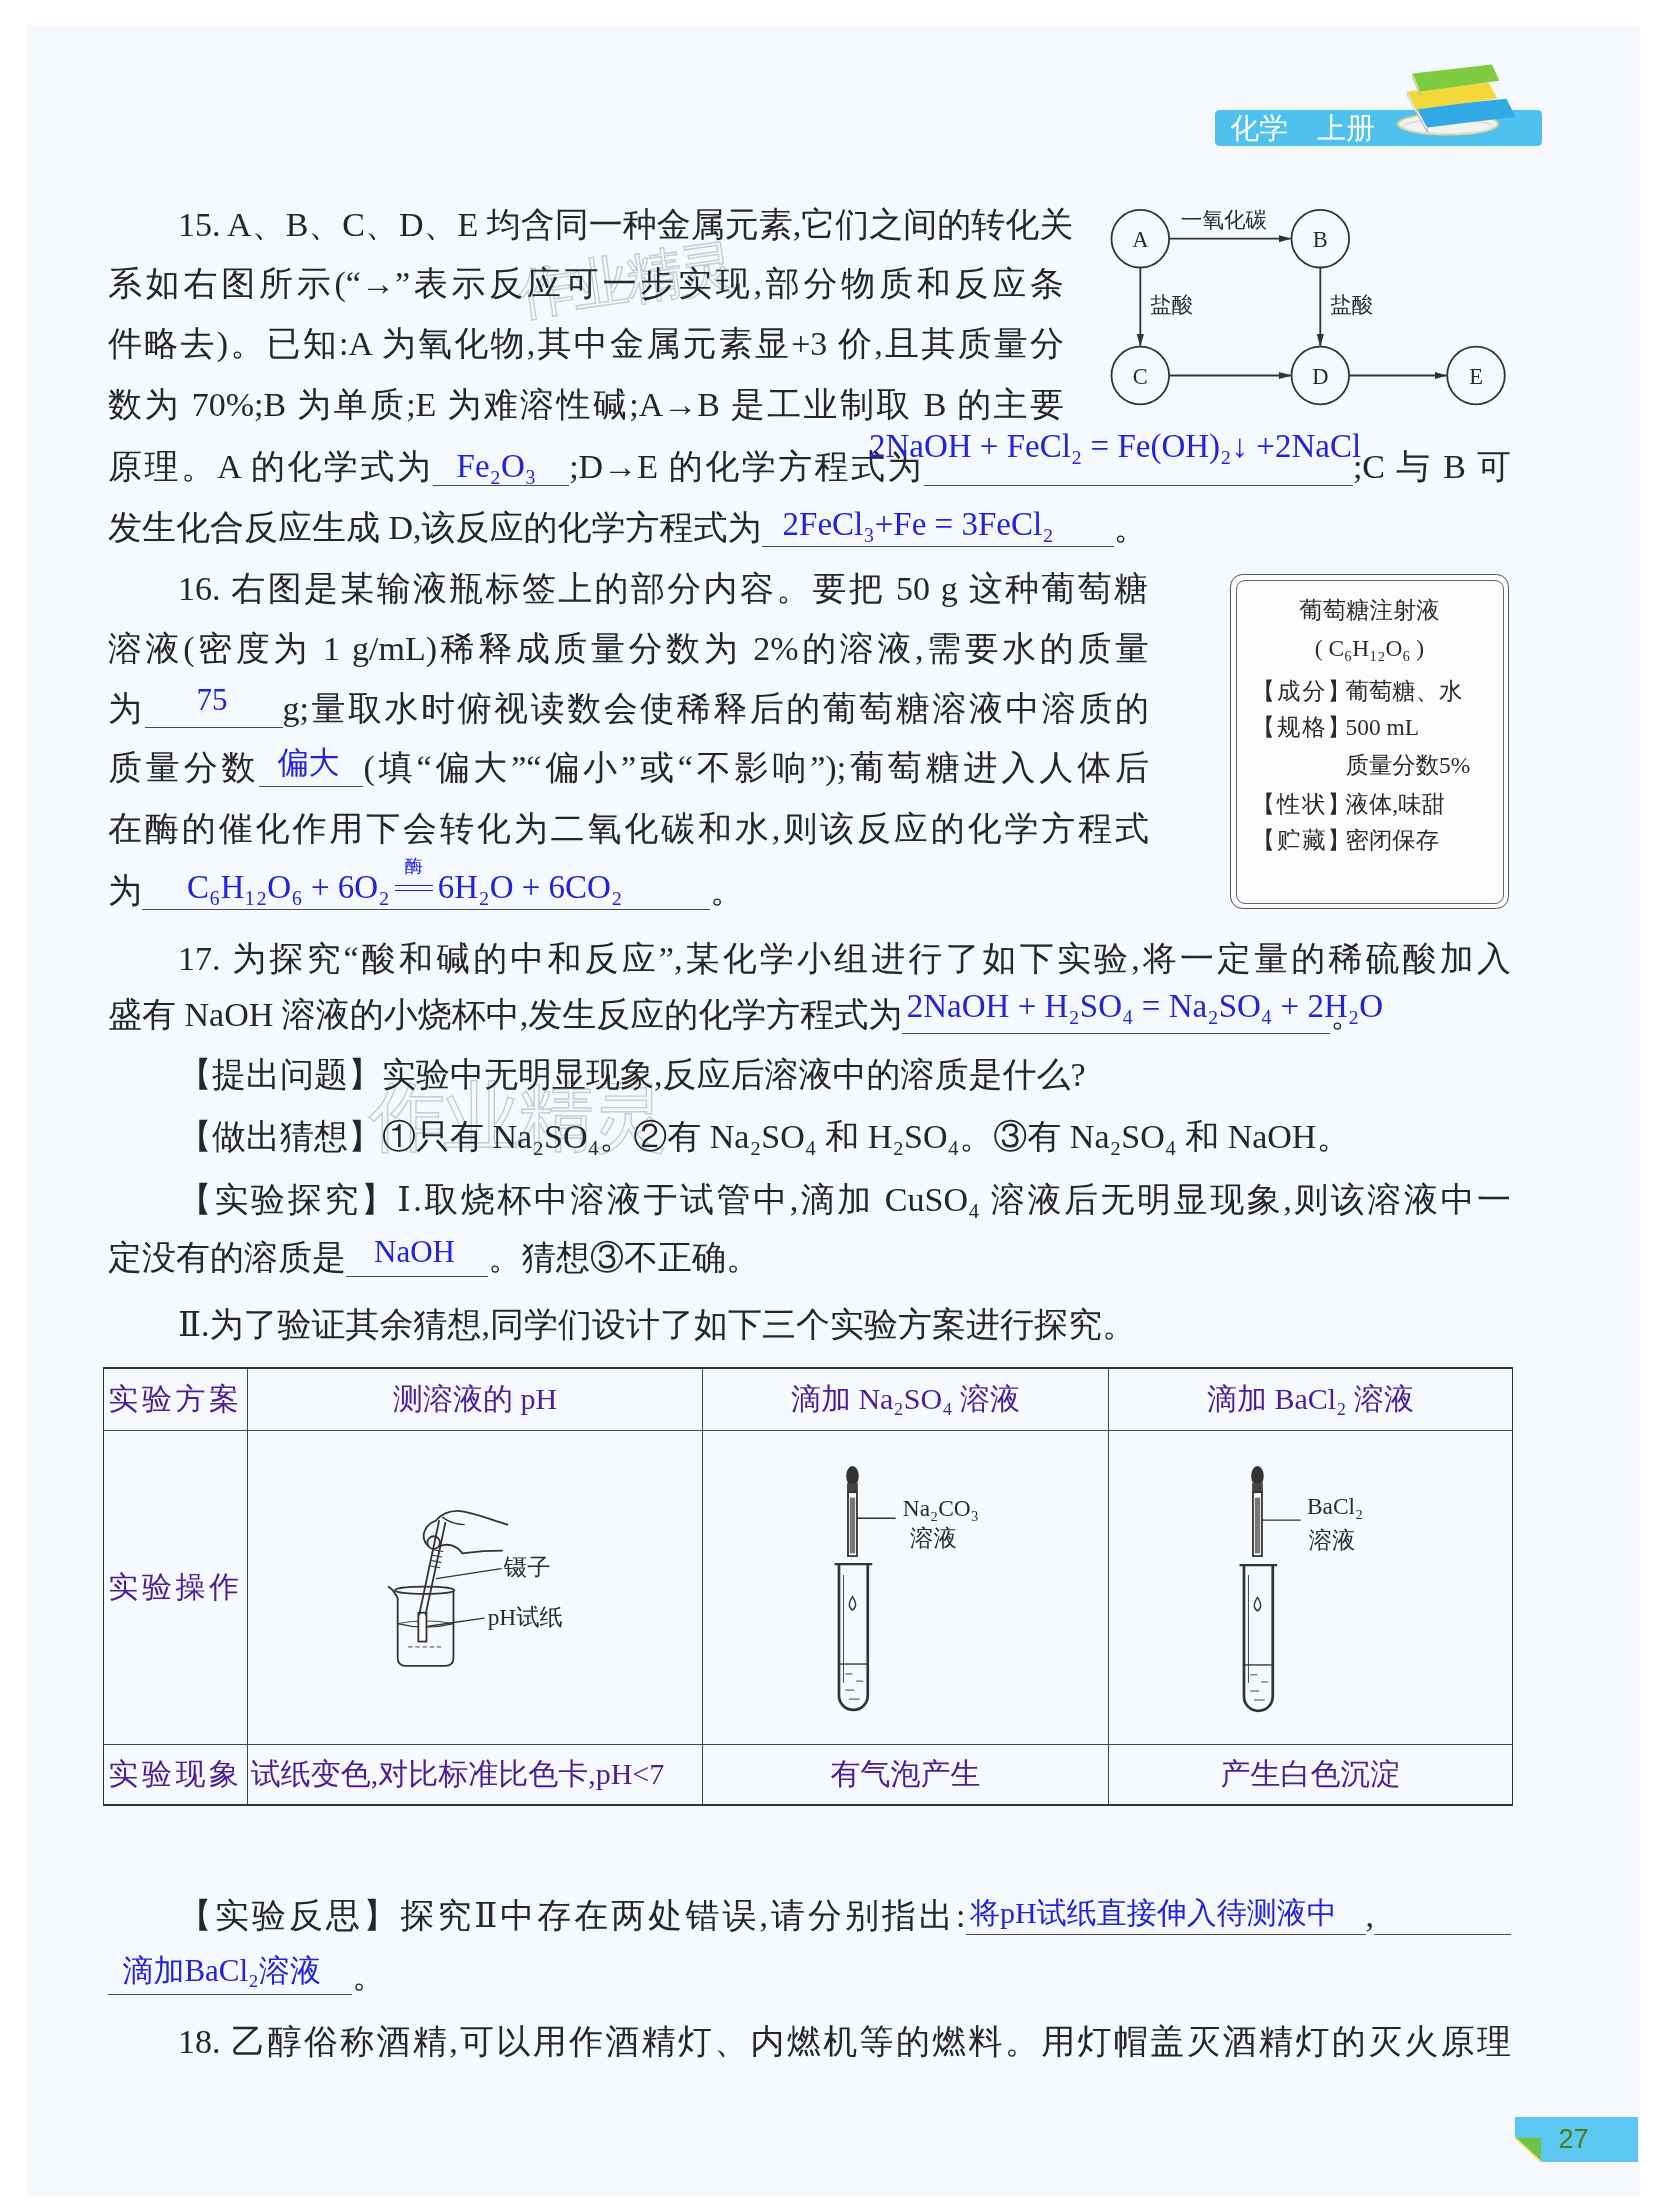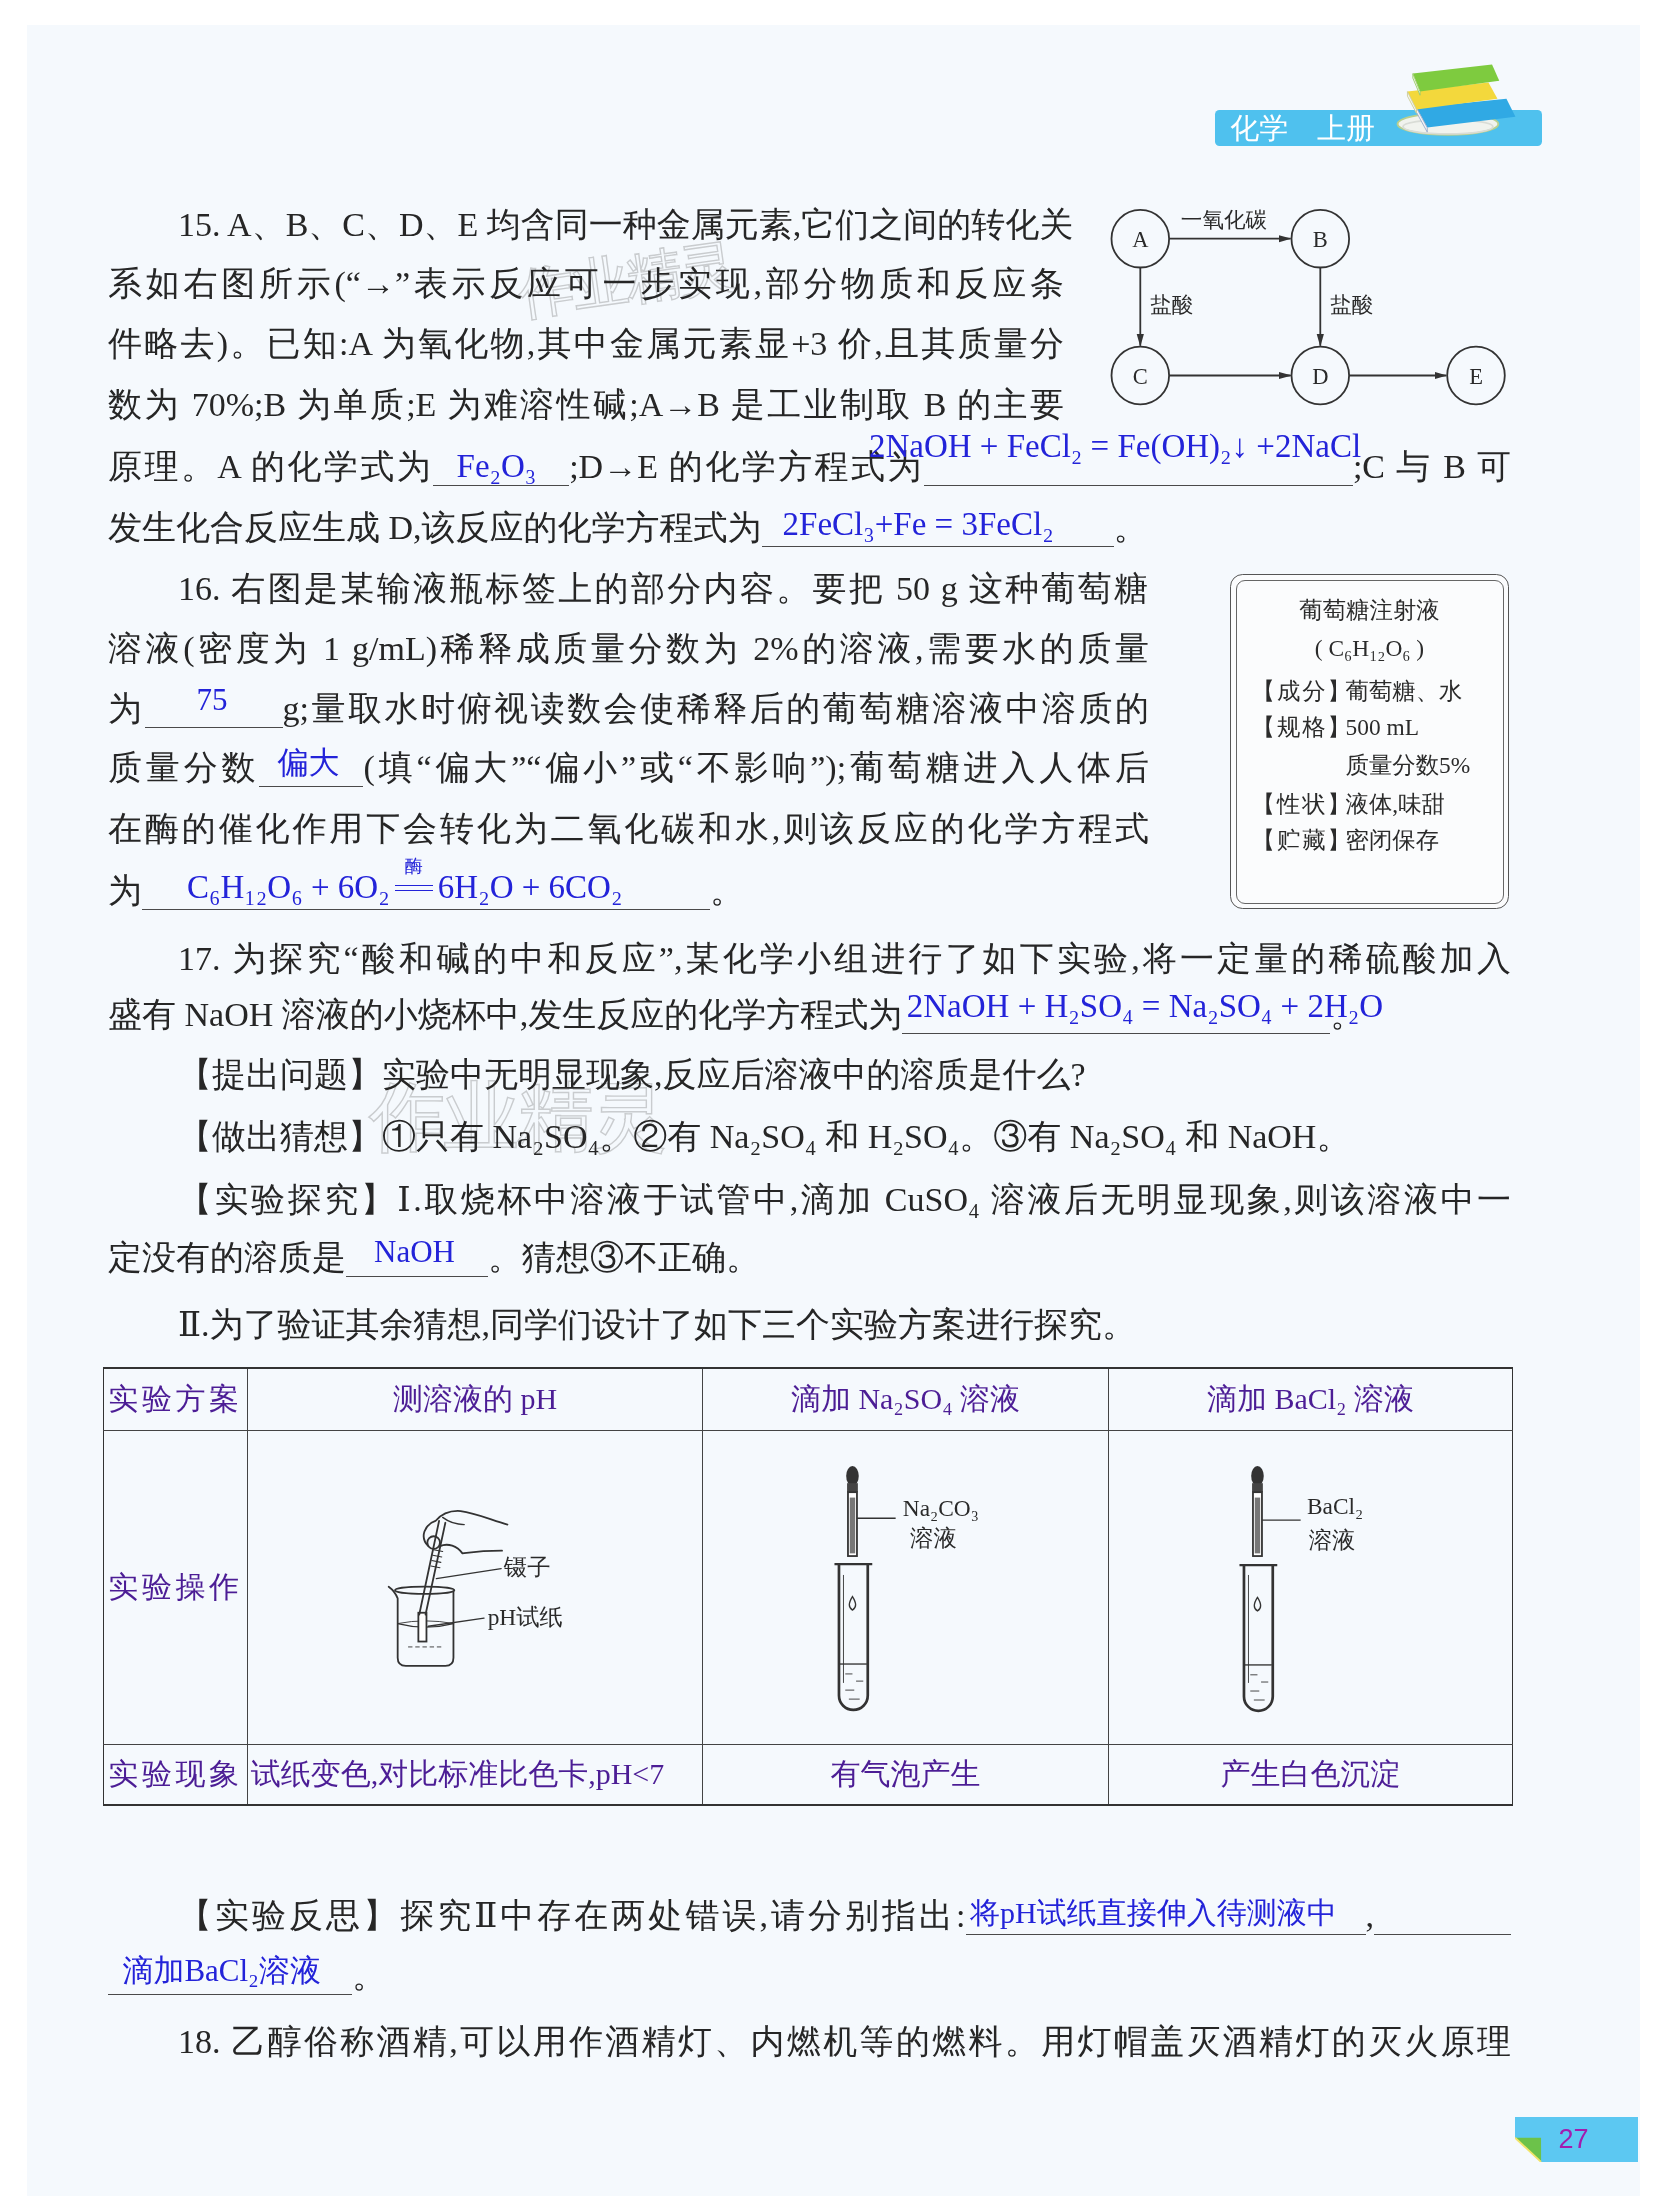--- a/index.html
+++ b/index.html
@@ -27,21 +27,21 @@
 .exp-table{position:absolute;border-collapse:collapse;table-layout:fixed;font-size:30px;color:#4c1d95;}
 .exp-table td{border:1.4px solid #444;padding:0;text-align:center;vertical-align:middle;white-space:nowrap;}
 .exp-table tr:first-child td{border-top:2.7px solid #333;}
 .exp-table tr:last-child td{border-bottom:2.7px solid #333;}
 .exp-table td:first-child{border-left:1.8px solid #333;}
 .exp-table td:last-child{border-right:1.8px solid #333;}
 .exp-table td.rl{letter-spacing:3.6px;}
 .exp-table td.left{text-align:left;padding-left:2.7px;}
 .ill{position:relative;}
 .ill svg{position:absolute;left:0;top:0;}
-.pgnum{position:absolute;line-height:45px;height:44px;text-align:center;font-size:27px;color:#a21caf;font-family:"Liberation Sans",sans-serif;}
+.pgnum{position:absolute;line-height:45px;height:44px;text-align:center;font-size:27px;color:#4d7c0f;font-family:"Liberation Sans",sans-serif;}
 svg text{font-family:"Liberation Serif","DejaVu Serif",serif;fill:#2a2a2a;}
 </style>
 </head>
 <body>
 
 <div id="page">
   <div class="sheet"></div>
 
   <div class="hdr-band" style="left:1215px;top:110px;width:327px;height:36px;">
     <span class="hdr-t" style="left:15.3px;">化学</span>

